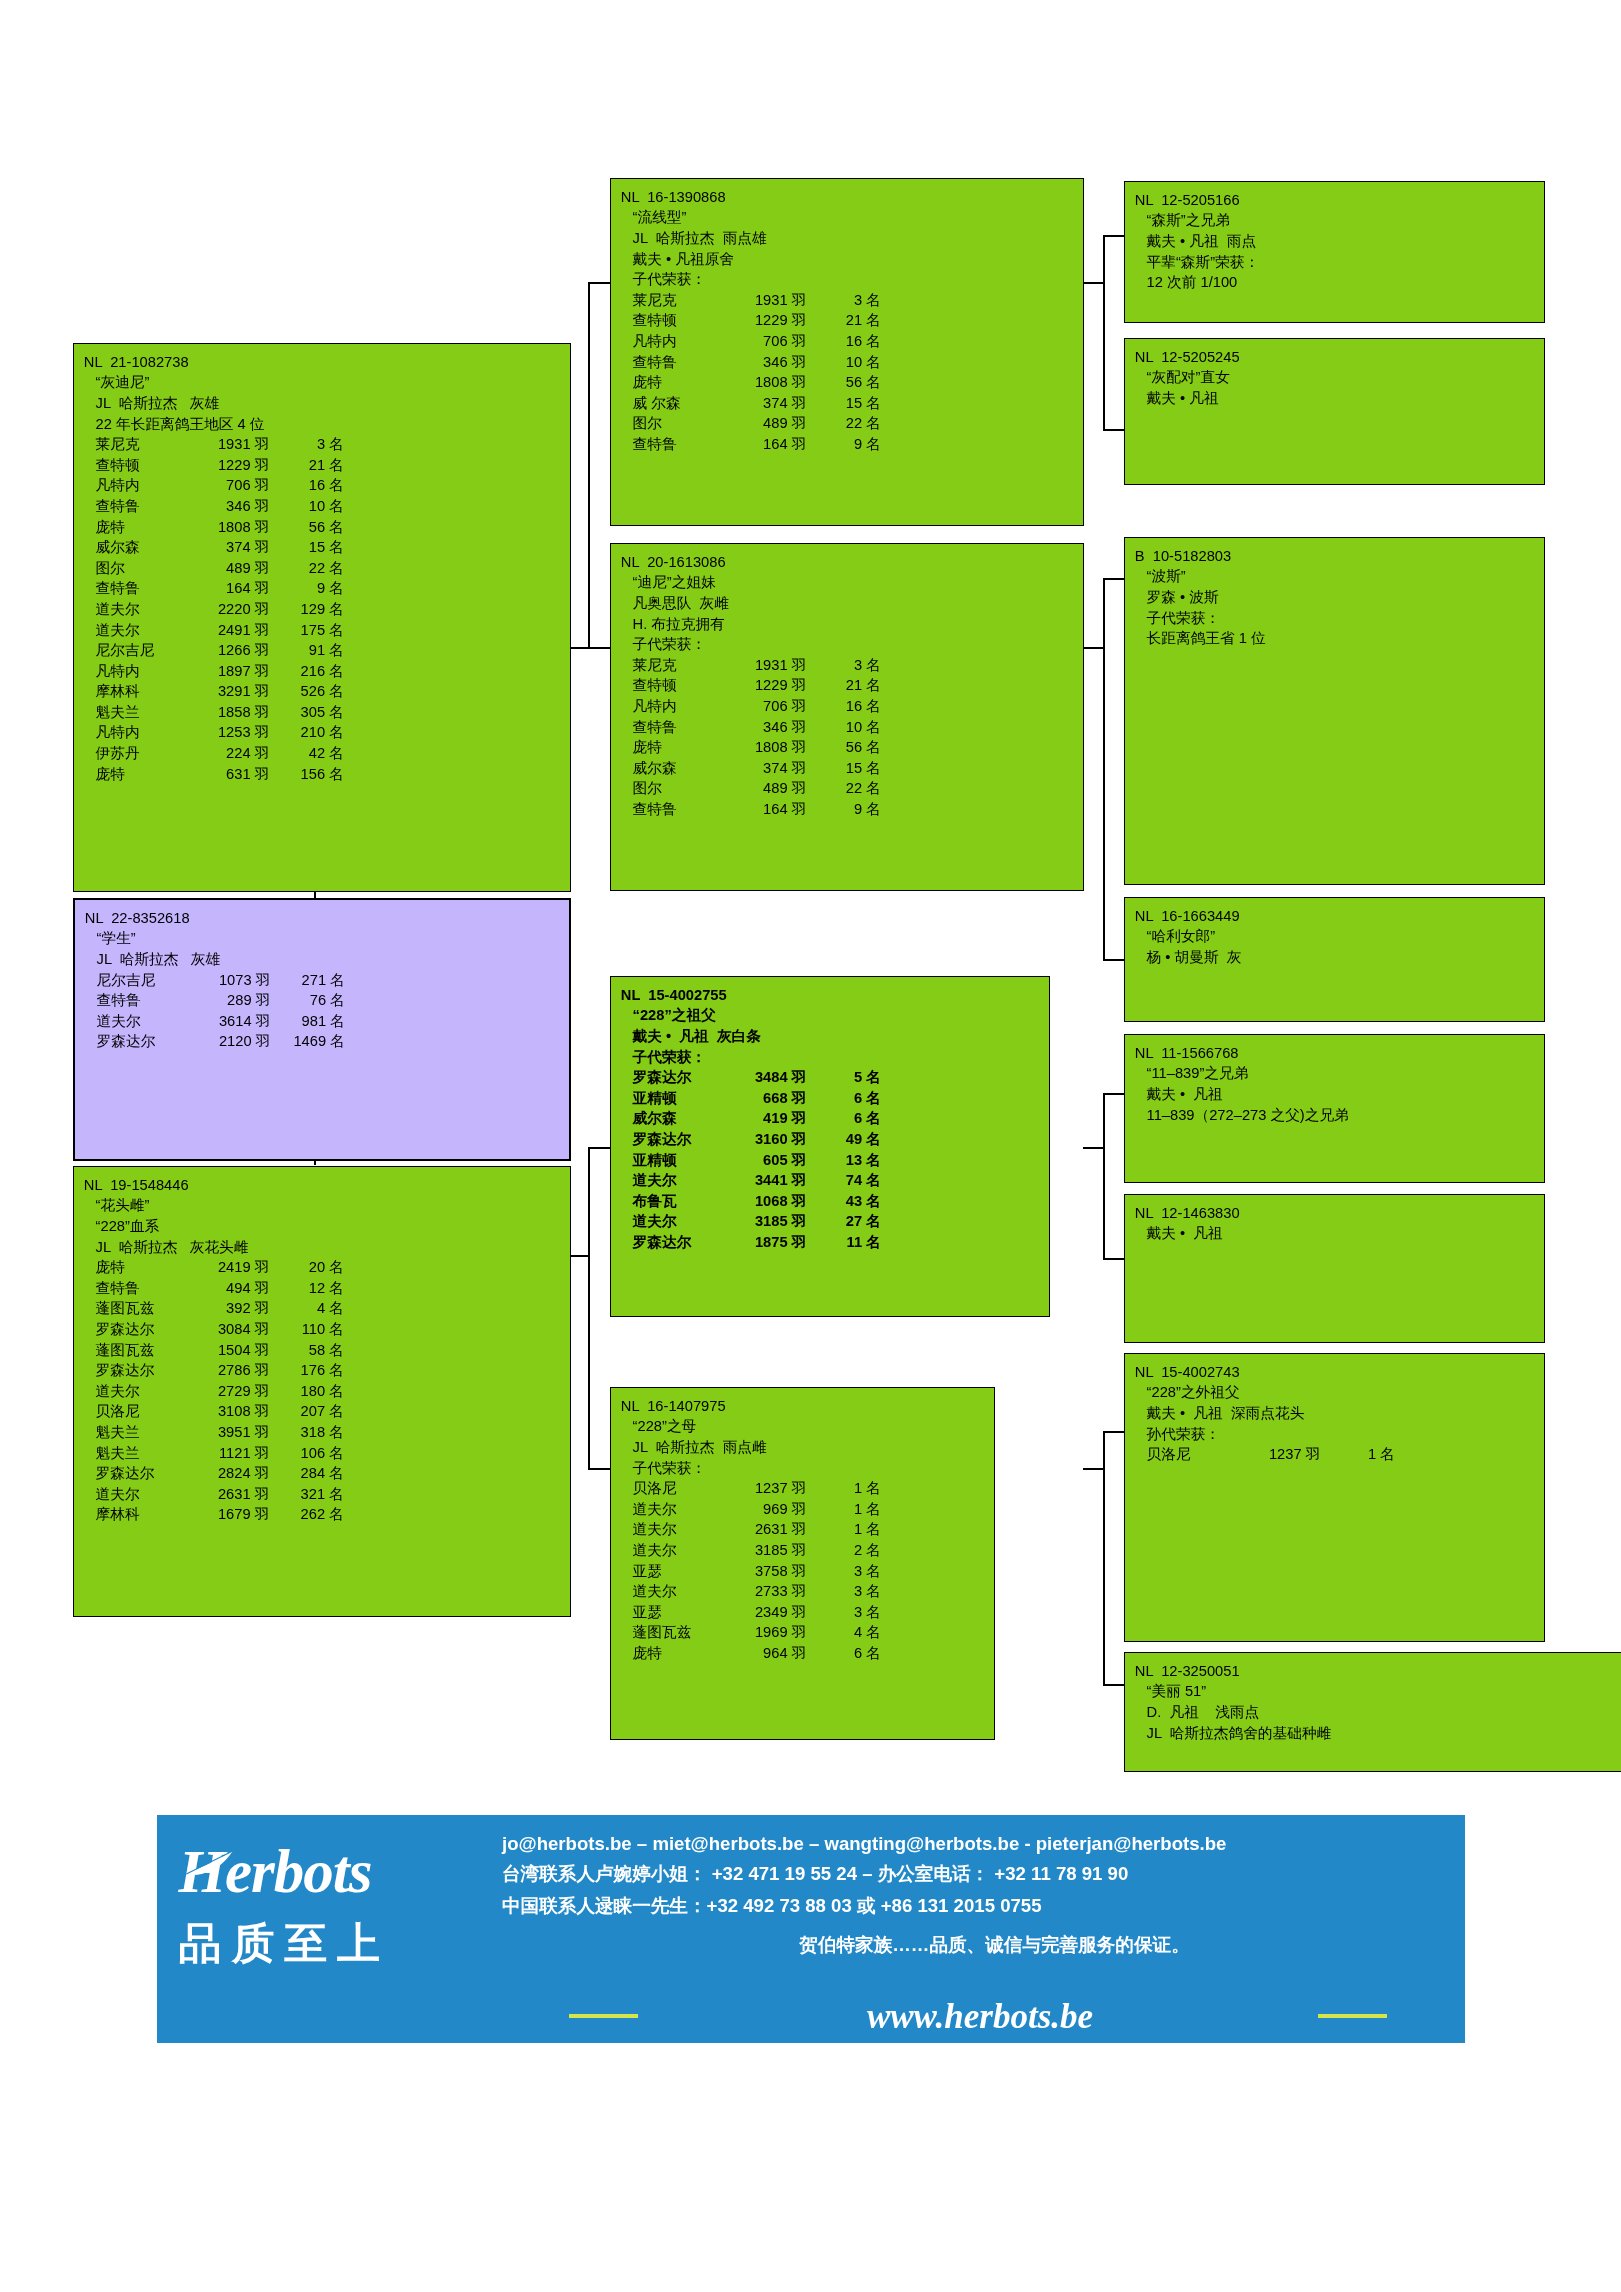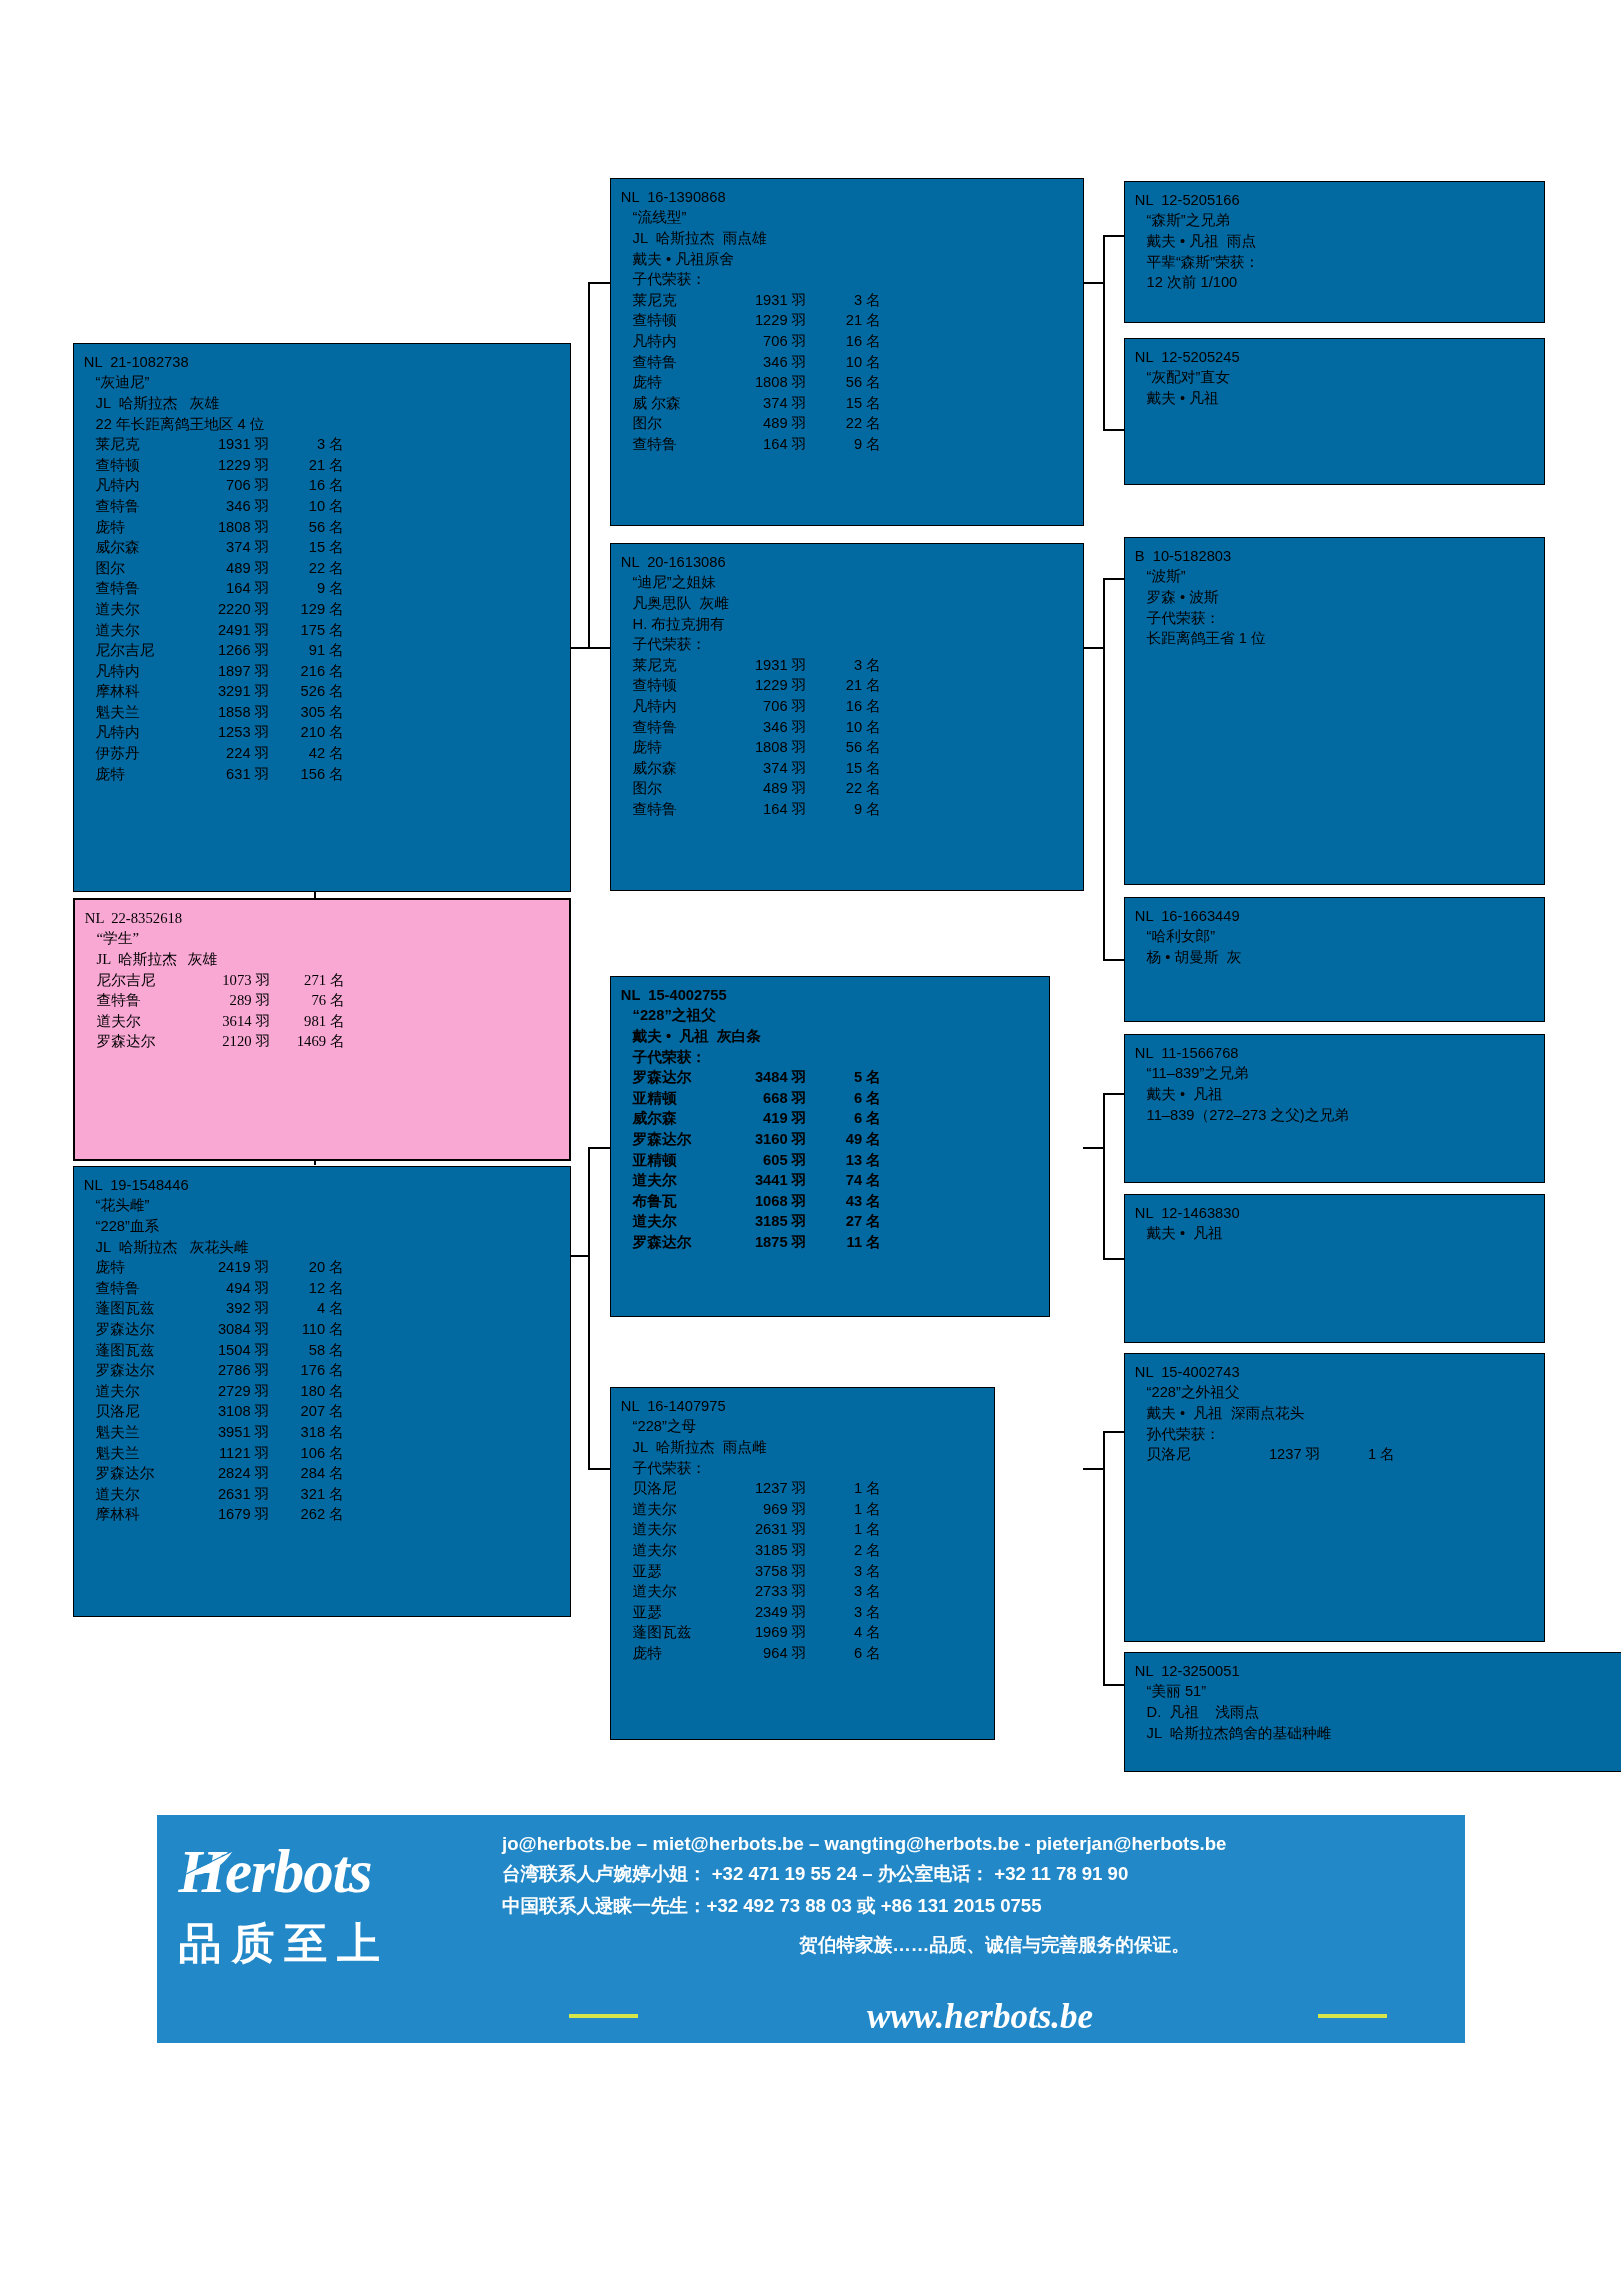--- a/index.html
+++ b/index.html
@@ -1,28 +1,28 @@
 <!DOCTYPE html>
 <html><head>
 <meta charset="utf-8">
 <style>
   html,body{margin:0;padding:0;background:#ffffff;}
   body{width:1621px;height:2293px;position:relative;font-family:"Liberation Sans","DejaVu Sans",sans-serif;color:#000;}
-  .box{position:absolute;border:1px solid #000;background:#0369a1;box-sizing:border-box;padding:7.8px 9.8px;}
+  .box{position:absolute;border:1px solid #000;background:#84cc16;box-sizing:border-box;padding:7.8px 9.8px;}
   .box .id{font-size:14.7px;line-height:20.6px;white-space:pre;}
   .box .ln{font-size:14.7px;line-height:20.6px;white-space:pre;}
   .indent1{padding-left:11.8px;}
   .perf{font-size:14.7px;line-height:20.6px;white-space:pre;padding-left:11.8px;}
   .perf .nm{display:inline-block;width:94px;}
   .perf .v1{display:inline-block;width:61px;text-align:right;}
   .perf .u1{display:inline-block;width:21.6px;text-align:left;padding-left:3.9px;}
   .perf .v2{display:inline-block;width:49px;text-align:right;}
   .perf .u2{display:inline-block;width:21.6px;text-align:left;padding-left:3.9px;}
 
-  .subject{background:#f9a8d4;border:2px solid #000;font-family:Liberation Serif, serif;}
+  .subject{background:#c4b5fd;border:2px solid #000;}
   .line{position:absolute;background:#000;}
 
   
   #footer{position:absolute;left:157px;top:1815px;width:1308px;height:228px;background:#2288c8;}
   #footer .logo{position:absolute;left:21.6px;top:25.5px;width:304px;height:176px;color:#fff;}
   #footer .logo .brand{font-family:"Liberation Serif","DejaVu Serif",serif;font-style:italic;font-weight:bold;font-size:61px;line-height:61px;letter-spacing:-1px;}
   #footer .logo .cn{font-size:43px;letter-spacing:9.8px;font-weight:bold;margin-top:13.7px;color:#fff;}
   #footer .leaf{position:absolute;left:5.9px;top:7.8px;width:53px;height:29px;}
   #footer .txt{position:absolute;left:345px;top:13.7px;width:956px;color:#fff;}
   #footer .em{font-size:18.6px;font-weight:bold;line-height:29px;letter-spacing:0px;}

